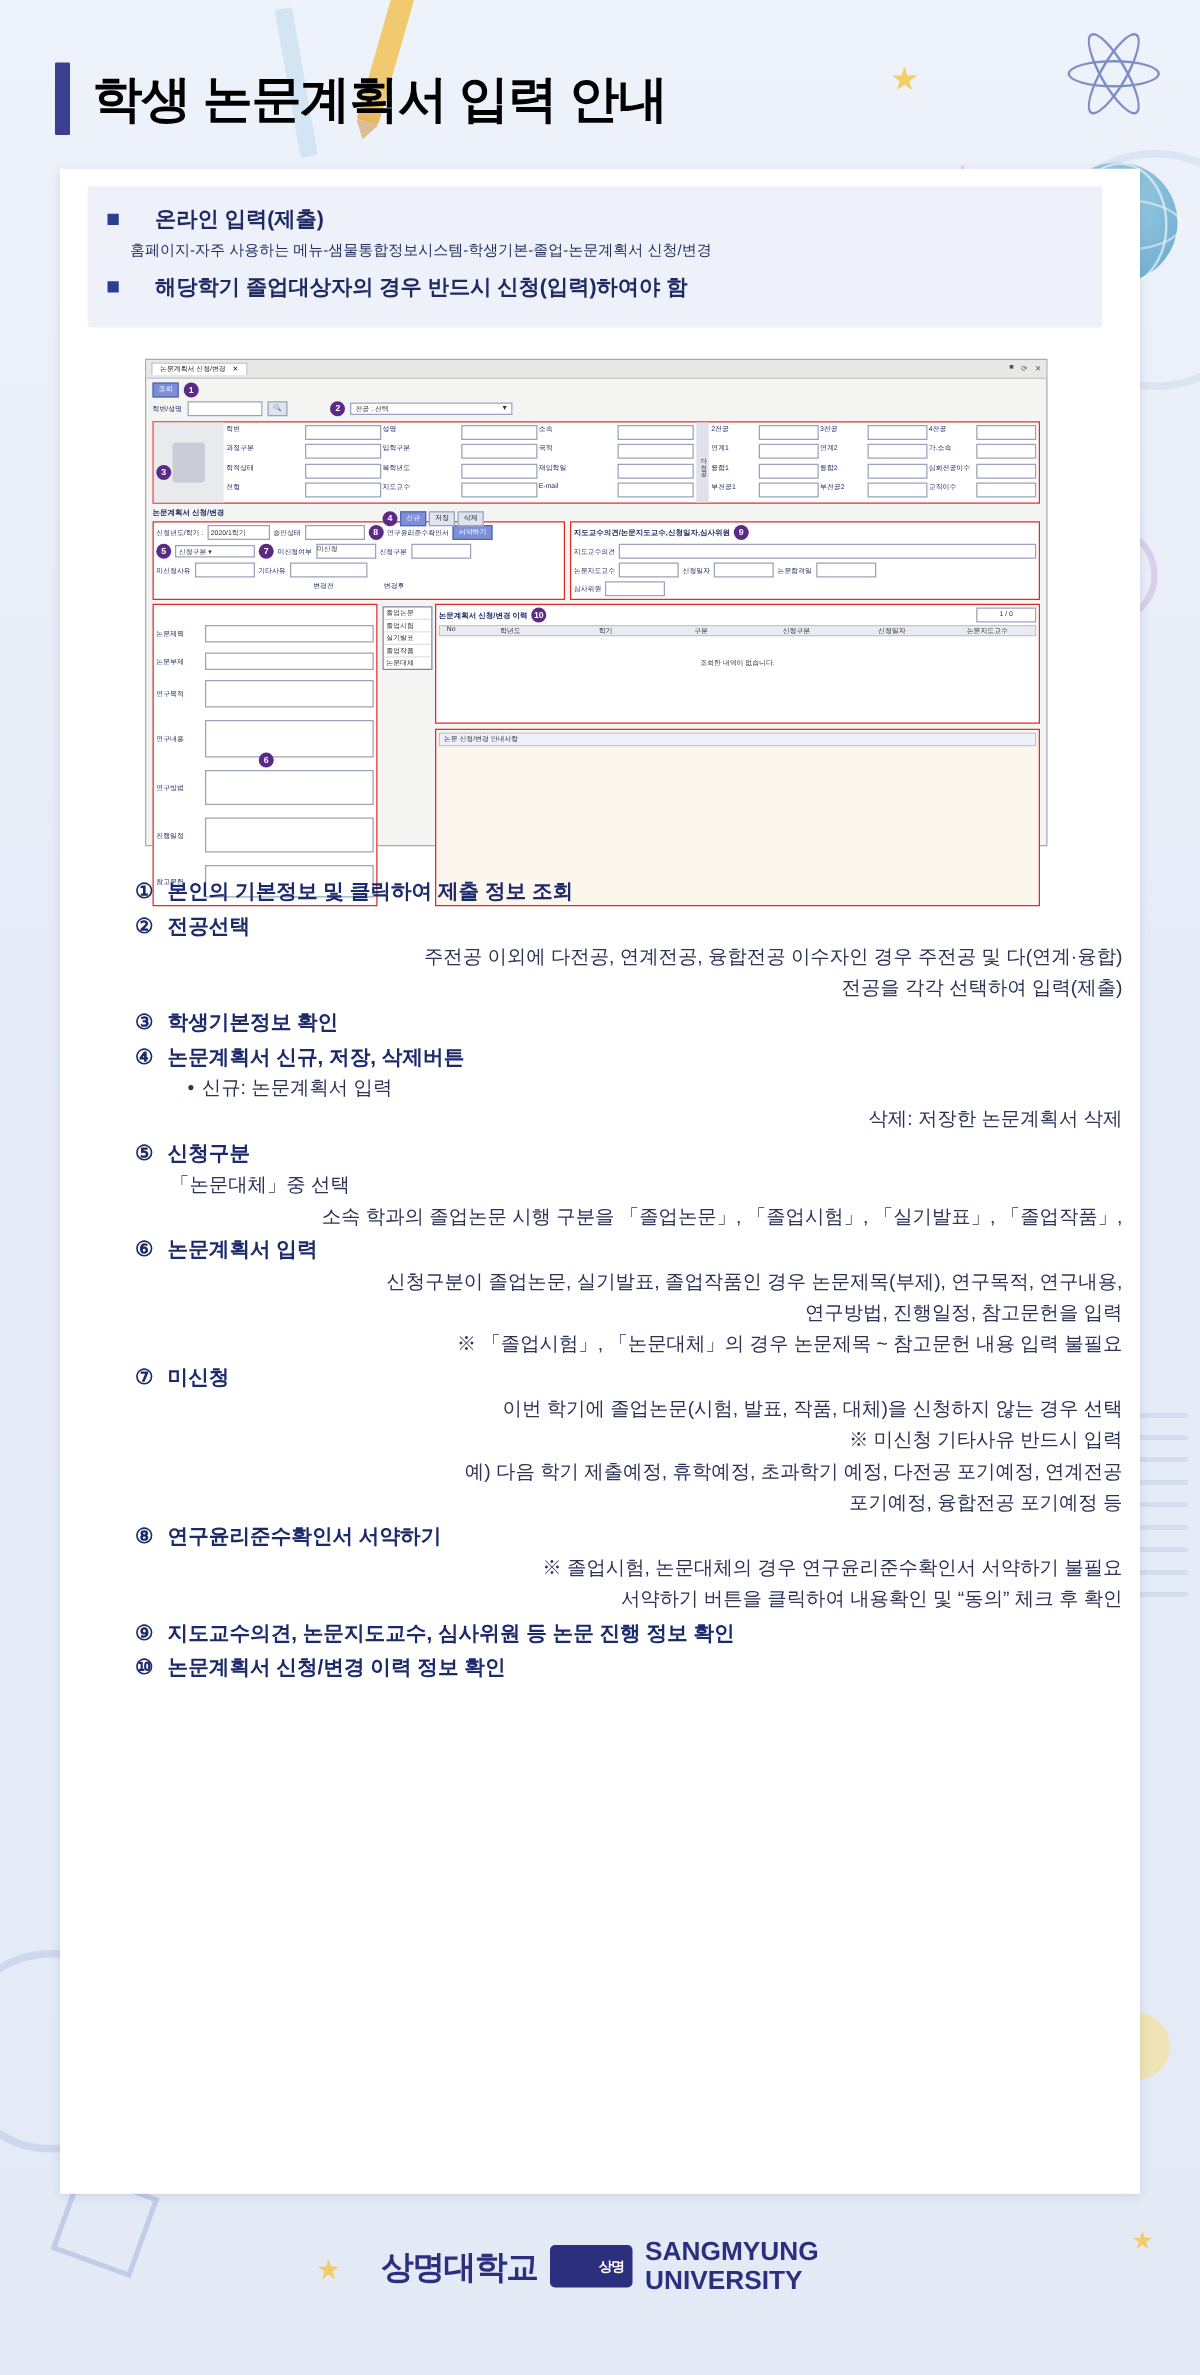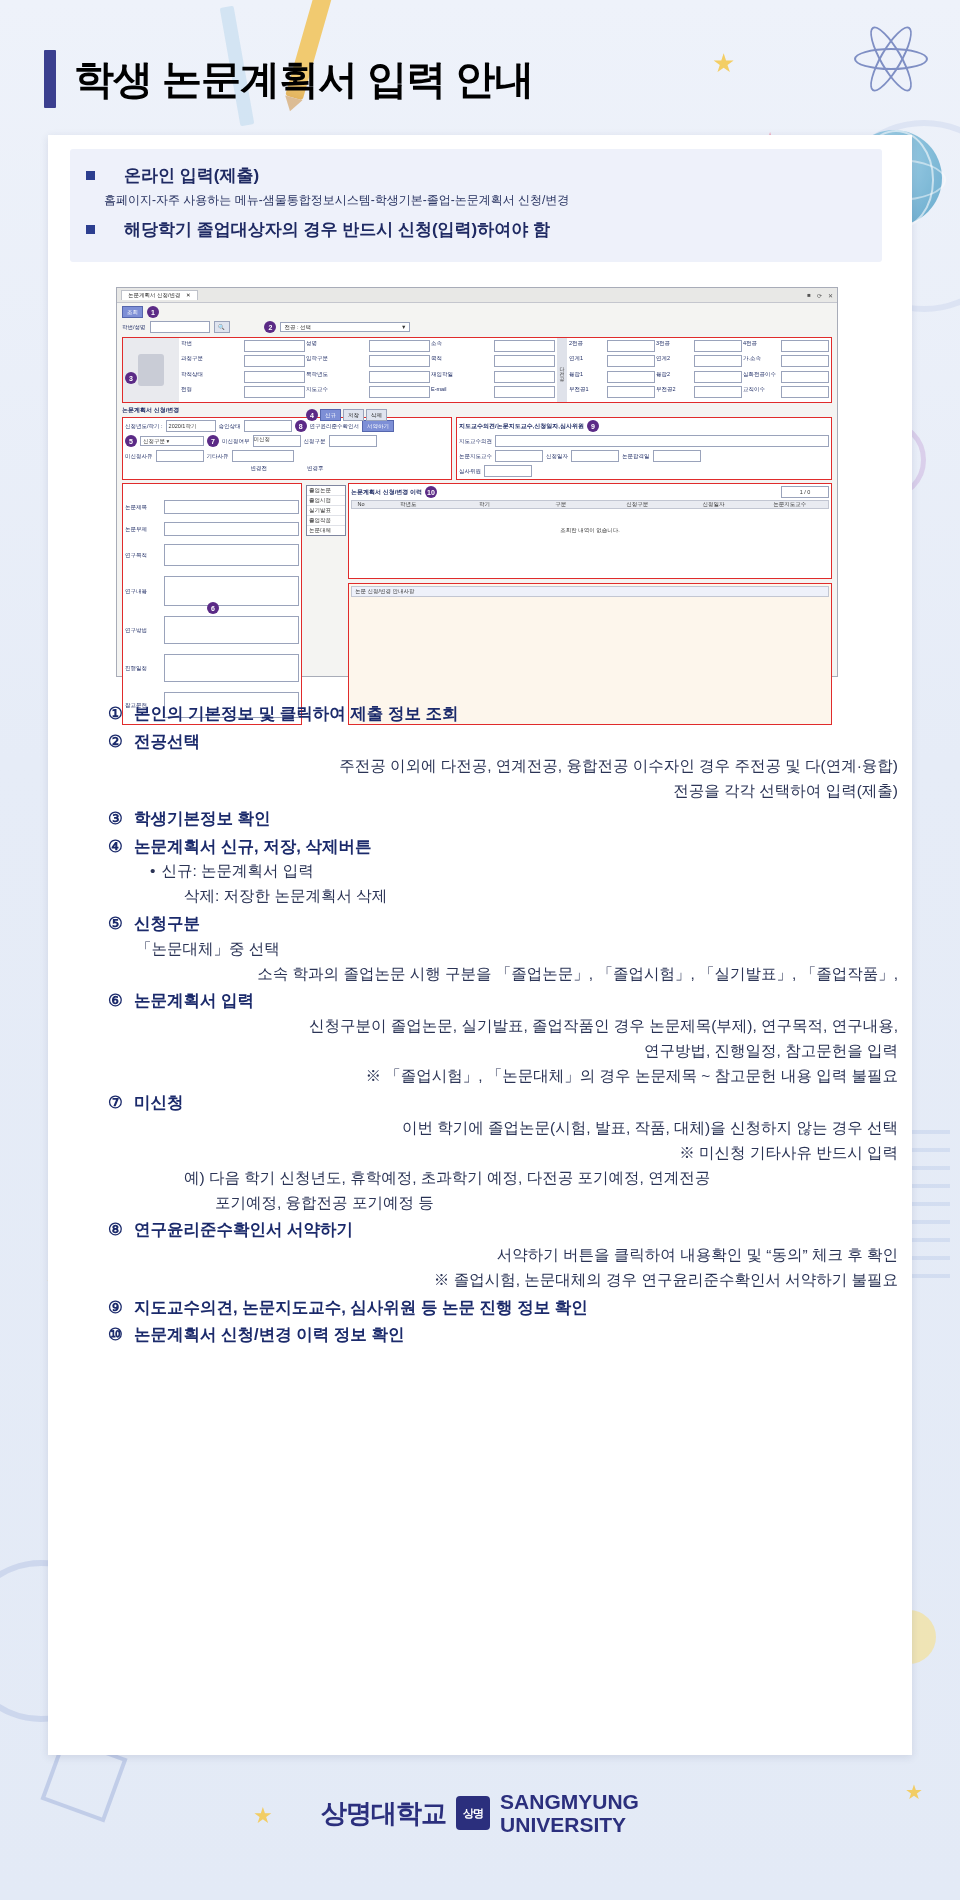--- a/index.html
+++ b/index.html
@@ -181,36 +181,36 @@
     line-height: 1.62;
   }
   .li-body { flex: 1; }
   .li-head {
     font-size: 16.5px; font-weight: bold; color: #1b2a6b; line-height: 1.62;
   }
   .li-text {
     font-size: 15.5px; color: #2a3355; line-height: 1.6; margin-left: 2px;
   }
   .li-text.indent { margin-left: 16px; text-align: right; }
-  .li-text.indent2 { margin-left: 50px; }
+  .li-text.indent2 { margin-left: 34px; text-align: right; }
   .li-dot { margin-left: 16px; }
   .li-dot:before {
     content: "•"; margin-right: 6px; color: #2a3355;
   }
 
   
   .footer {
     position: absolute; left: 0; top: 1790px; width: 960px;
     display: flex; align-items: center; justify-content: center; gap: 10px;
   }
   .logo-ko { font-size: 26px; font-weight: bold; color: #2b2f7d; letter-spacing: -1px; }
   .logo-mark {
     width: 34px; height: 34px; background: #2b2f7d; border-radius: 4px;
     display: flex; align-items: center; justify-content: center; color: #fff;
-    font-size: 11px; font-weight: bold; letter-spacing: -1px;
+    font-size: 11px; font-weight: bold; letter-spacing: -1px; padding-left: 32px;
   }
   .logo-en { font-size: 21px; font-weight: bold; color: #2b2f7d; line-height: 1.1; }
 </style>
 </head>
 <body>
 
 <div class="bg-band"></div>
 
 <div class="bg-deco deco-circle-1"></div>
 <div class="bg-deco deco-circle-2"></div>
@@ -546,31 +546,31 @@
         <div class="li-text indent">※ 「졸업시험」, 「논문대체」의 경우 논문제목 ~ 참고문헌 내용 입력 불필요</div>
       </div>
     </div>
 
     <div class="li">
       <div class="li-num">⑦</div>
       <div class="li-body">
         <div class="li-head">미신청</div>
         <div class="li-text indent">이번 학기에 졸업논문(시험, 발표, 작품, 대체)을 신청하지 않는 경우 선택</div>
         <div class="li-text indent">※ 미신청 기타사유 반드시 입력</div>
-        <div class="li-text indent2">예) 다음 학기 신청년도, 휴학예정, 초과학기 예정, 다전공 포기예정, 연계전공</div>
+        <div class="li-text indent2">예) 다음 학기 제출예정, 휴학예정, 초과학기 예정, 다전공 포기예정, 연계전공</div>
         <div class="li-text indent2">　　포기예정, 융합전공 포기예정 등</div>
       </div>
     </div>
 
     <div class="li">
       <div class="li-num">⑧</div>
       <div class="li-body">
         <div class="li-head">연구윤리준수확인서 서약하기</div>
+        <div class="li-text indent">※ 졸업시험, 논문대체의 경우 연구윤리준수확인서 서약하기 불필요</div>
         <div class="li-text indent">서약하기 버튼을 클릭하여 내용확인 및 “동의” 체크 후 확인</div>
-        <div class="li-text indent">※ 졸업시험, 논문대체의 경우 연구윤리준수확인서 서약하기 불필요</div>
       </div>
     </div>
 
     <div class="li">
       <div class="li-num">⑨</div>
       <div class="li-body">
         <div class="li-head">지도교수의견, 논문지도교수, 심사위원 등 논문 진행 정보 확인</div>
       </div>
     </div>
 

